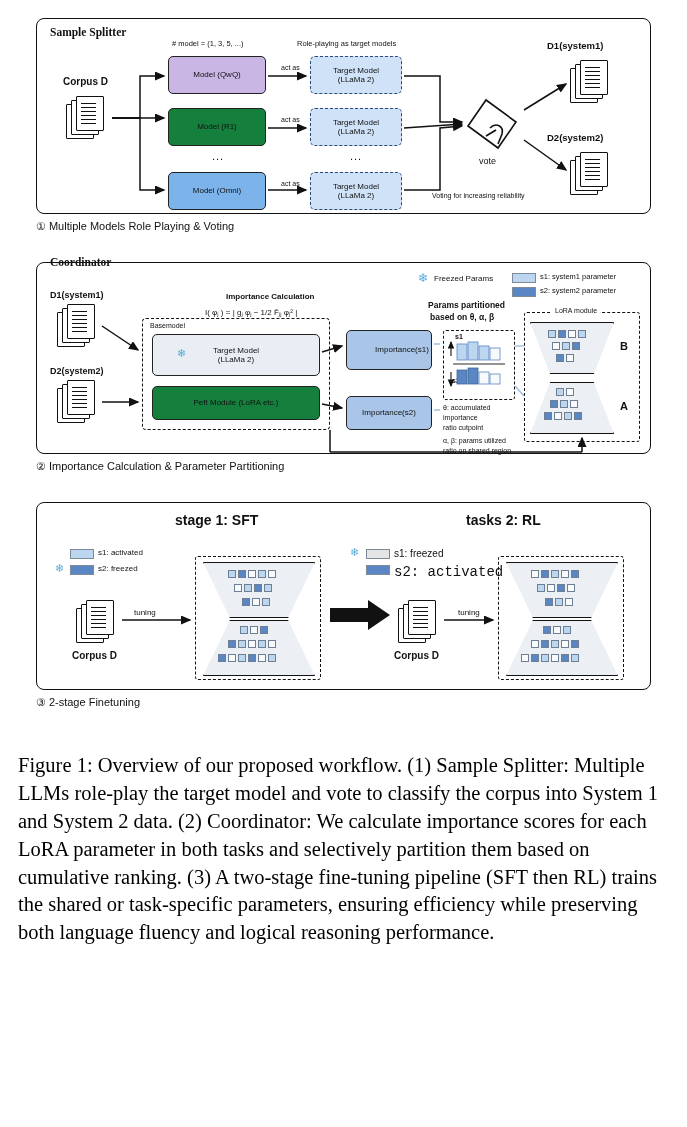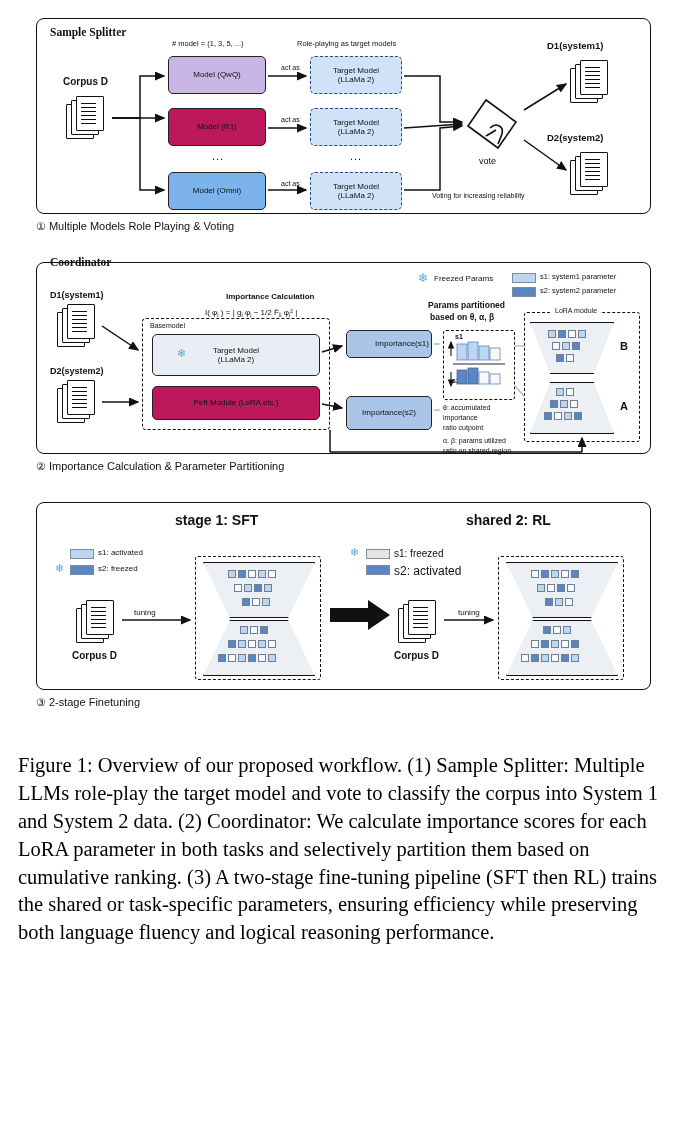--- a/index.html
+++ b/index.html
@@ -54,21 +54,21 @@
     text-align: center;
     border-radius: 5px;
     font-size: 8px;
     line-height: 1.15;
     color: #111;
   }
   .box.solid { border: 1.2px solid #222; }
   .box.dashed { border: 1.4px dashed #2b4a7a; }
   .box.dashed-dark { border: 1.4px dashed #111; }
   .purple { background: #c9b6e4; }
-  .blue1 { background: #be185d; }
+  .blue1 { background: #15803d; }
   .blue2 { background: #7bb3ea; }
   .lightblue { background: #cfe2f7; }
   .steel { background: #a9c6e8; }
   .gray { background: #e9eef4; }
 
   .lbl {
     position: absolute;
     font-size: 8px;
     color: #111;
     white-space: nowrap;
@@ -271,21 +271,21 @@
   <div class="box solid gray" style="left:152px; top:334px; width:168px; height:42px; flex-direction:column;">
     <span>Target Model</span>
     <span>(LLaMa 2)</span>
   </div>
   <div class="snow" style="left:177px; top:348px;">❄</div>
   <div class="box solid blue1" style="left:152px; top:386px; width:168px; height:34px;">Peft Module (LoRA etc.)</div>
 
   <div class="lbl" style="left:226px; top:292px; font-size:8px; font-weight:600;">Importance Calculation</div>
   <div class="lbl" style="left:205px; top:306px; font-size:8px;">I( φⱼ ) = | gⱼ φⱼ − 1/2  F̄ⱼⱼ φⱼ² |</div>
 
-  <div class="box solid steel" style="left:346px; top:330px; width:86px; height:28px;padding-left:26px;">Importance(s1)</div>
+  <div class="box solid steel" style="left:346px; top:330px; width:86px; height:40px;padding-left:26px;">Importance(s1)</div>
   <div class="box solid steel" style="left:346px; top:396px; width:86px; height:34px;">Importance(s2)</div>
 
   <div class="lbl" style="left:428px; top:300px; font-size:8.5px; font-weight:600;">Params partitioned</div>
   <div class="lbl" style="left:430px; top:312px; font-size:8.5px; font-weight:600;">based on θ, α, β</div>
 
   <div class="box dashed-dark" style="left:443px; top:330px; width:72px; height:70px; background:#fff; border-radius:3px;"></div>
   <div class="lbl small bold" style="left:455px; top:333px;">s1</div>
   <div class="lbl small bold" style="left:452px; top:377px;">s2</div>
   <svg class="arrow-svg" style="left:443px; top:330px;" width="72" height="70">
     <rect x="14" y="14" width="10" height="16" fill="#bdd6f0" stroke="#5b86c4" stroke-width="0.8"></rect>
@@ -347,33 +347,33 @@
     <path d="M330,452 L582,452" stroke="#111" stroke-width="1.5" fill="none"></path>
     <path d="M330,430 L330,452" stroke="#111" stroke-width="1.5" fill="none"></path>
   </svg>
 
   <div class="caption-line" style="left:36px; top:460px;">② Importance Calculation &amp; Parameter Partitioning</div>
 
   <div class="panel" style="left:36px; top:502px; width:615px; height:188px;">
   </div>
 
   <div class="lbl bold" style="left:175px; top:512px; font-size:14px;">stage 1: SFT</div>
-  <div class="lbl bold" style="left:466px; top:512px; font-size:14px;">shared 2: RL</div>
+  <div class="lbl bold" style="left:466px; top:512px; font-size:14px;">tasks 2: RL</div>
 
   <div class="swatch sw-light" style="left:70px; top:549px;"></div>
   <div class="lbl" style="left:98px; top:548px; font-size:8px;">s1: activated</div>
   <div class="snow" style="left:55px; top:563px;">❄</div>
   <div class="swatch sw-dark" style="left:70px; top:565px;"></div>
   <div class="lbl" style="left:98px; top:564px; font-size:8px;">s2: freezed</div>
 
   <div class="snow" style="left:350px; top:547px;">❄</div>
   <div class="swatch sw-gray" style="left:366px; top:549px;"></div>
   <div class="lbl" style="left:394px; top:548px; font-size:10px;">s1: freezed</div>
   <div class="swatch sw-dark" style="left:366px; top:565px;"></div>
-  <div class="lbl" style="left:394px; top:564px; font-size:12px;">s2: activated</div>
+  <div class="lbl" style="left:394px; top:564px; font-size:14px;font-family:Liberation Mono, monospace;">s2: activated</div>
 
   <div class="docs" style="left:76px; top:600px; width:40px; height:45px;">
     <div class="sheet s1"></div>
       <div class="sheet s2"></div>
       <div class="sheet s3"></div>
   </div>
   <div class="lbl" style="left:72px; top:650px; font-size:10px; font-weight:600;">Corpus D</div>
   <div class="lbl" style="left:134px; top:608px; font-size:8px;">tuning</div>
 
   <div class="box dashed-dark" style="left:195px; top:556px; width:126px; height:124px; background:transparent; border-radius:3px;"></div>

